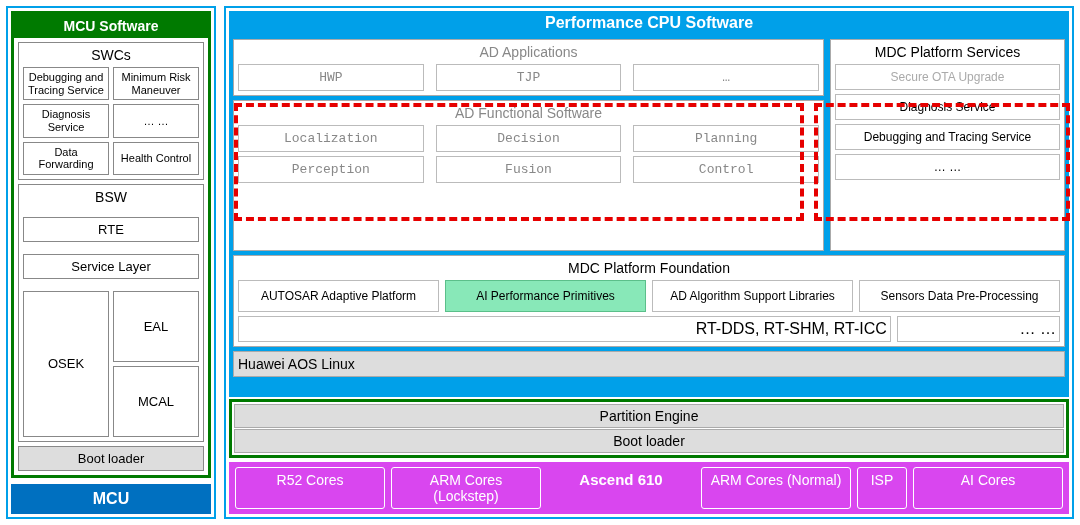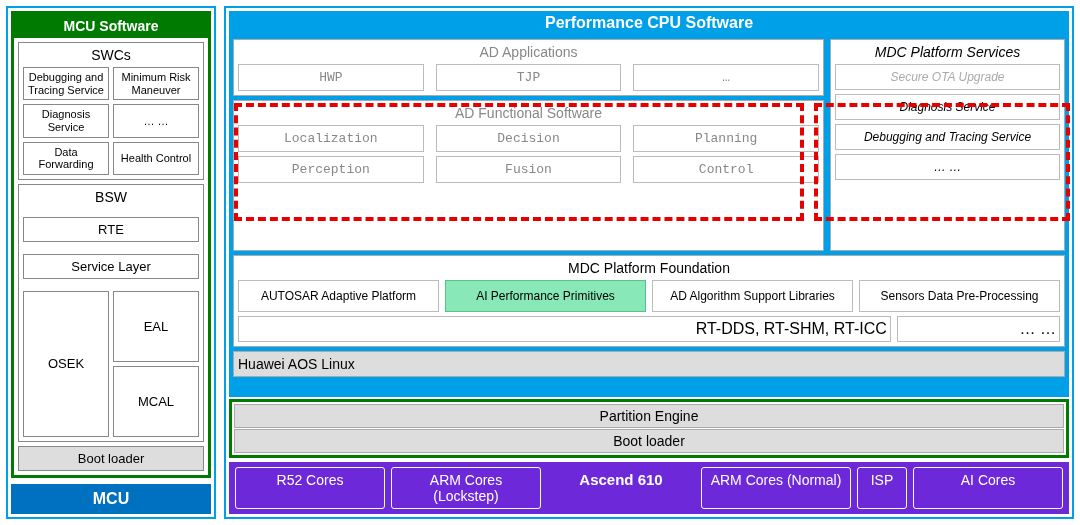--- a/index.html
+++ b/index.html
@@ -34,39 +34,39 @@
   
   .perf-upper { background: #00a0e9; display: flex; flex-direction: column; gap: 4px; padding: 0 4px 4px 4px; flex: 1; }
   .upper-row { display: flex; gap: 6px; height: 212px; }
   
   .ad-stack { flex: 1; display: flex; flex-direction: column; gap: 4px; }
   .ad-box { background: #fff; border: 1px solid #aaa; padding: 4px; display: flex; flex-direction: column; gap: 4px; }
   .ad-box-hdr { text-align: center; color: #888; font-size: 14px; }
   .ad-row { display: grid; grid-template-columns: repeat(3,1fr); gap: 12px; font-family: Liberation Mono, monospace; }
   .ad-cell { border: 1px solid #bbb; text-align: center; color: #888; font-size: 13px; padding: 5px; }
   
-  .mdc-services { width: 235px; background: #fff; border: 1px solid #aaa; padding: 4px; display: flex; flex-direction: column; gap: 4px; font-style: italic; }
+  .mdc-services { width: 235px; background: #fff; border: 1px solid #aaa; padding: 4px; display: flex; flex-direction: column; gap: 4px; }
   .mdc-serv-hdr { text-align: center; font-size: 14px; }
   .mdc-serv-item { border: 1px solid #bbb; text-align: center; font-size: 12px; padding: 5px; }
   .mdc-serv-item.grey { color: #aaa; }
   
   .mdc-foundation { background: #fff; border: 1px solid #aaa; padding: 4px; display: flex; flex-direction: column; gap: 4px; }
   .mdc-f-hdr { text-align: center; font-size: 14px; }
   .mdc-f-row { display: grid; grid-template-columns: repeat(4,1fr); gap: 6px; }
   .mdc-f-cell { border: 1px solid #bbb; text-align: center; font-size: 12px; padding: 8px 4px; display: flex; align-items: center; justify-content: center; line-height: 1.2; }
   .ai-prim { background: #88e8b8; border-color: #5bbf8a; color: #000; }
   .mdc-f-sub { display: grid; grid-template-columns: 4fr 1fr; gap: 6px; }
   .mdc-f-subcell { border: 1px solid #bbb; text-align: right; font-size: 16px; padding: 3px; }
   
   .aos { background: #ddd; border: 1px solid #aaa; text-align: left; font-size: 14px; padding: 4px; }
   
   .green-box { border: 3px solid #007a00; display: flex; flex-direction: column; gap: 1px; padding: 2px; margin: 2px 0; }
   .green-row { background: #ddd; border: 1px solid #aaa; text-align: center; font-size: 14px; padding: 3px; }
   
-  .cores-row { background: #6d28d9; display: flex; gap: 6px; padding: 5px 6px; margin-top: 2px; }
+  .cores-row { background: #d946ef; display: flex; gap: 6px; padding: 5px 6px; margin-top: 2px; }
   .core { border: 1.5px solid #fff; color: #fff; text-align: center; font-size: 14px; padding: 4px 8px; flex: 1; border-radius: 3px; }
   .core.ascend { font-weight: bold; border: none; font-size: 15px; }
   .core.small { flex: 0 0 auto; min-width: 50px; }
   
   .red-dash { position: absolute; border: 4px dashed #e60000; pointer-events: none; }
 </style>
 </head>
 <body>
 
 <div class="root">

